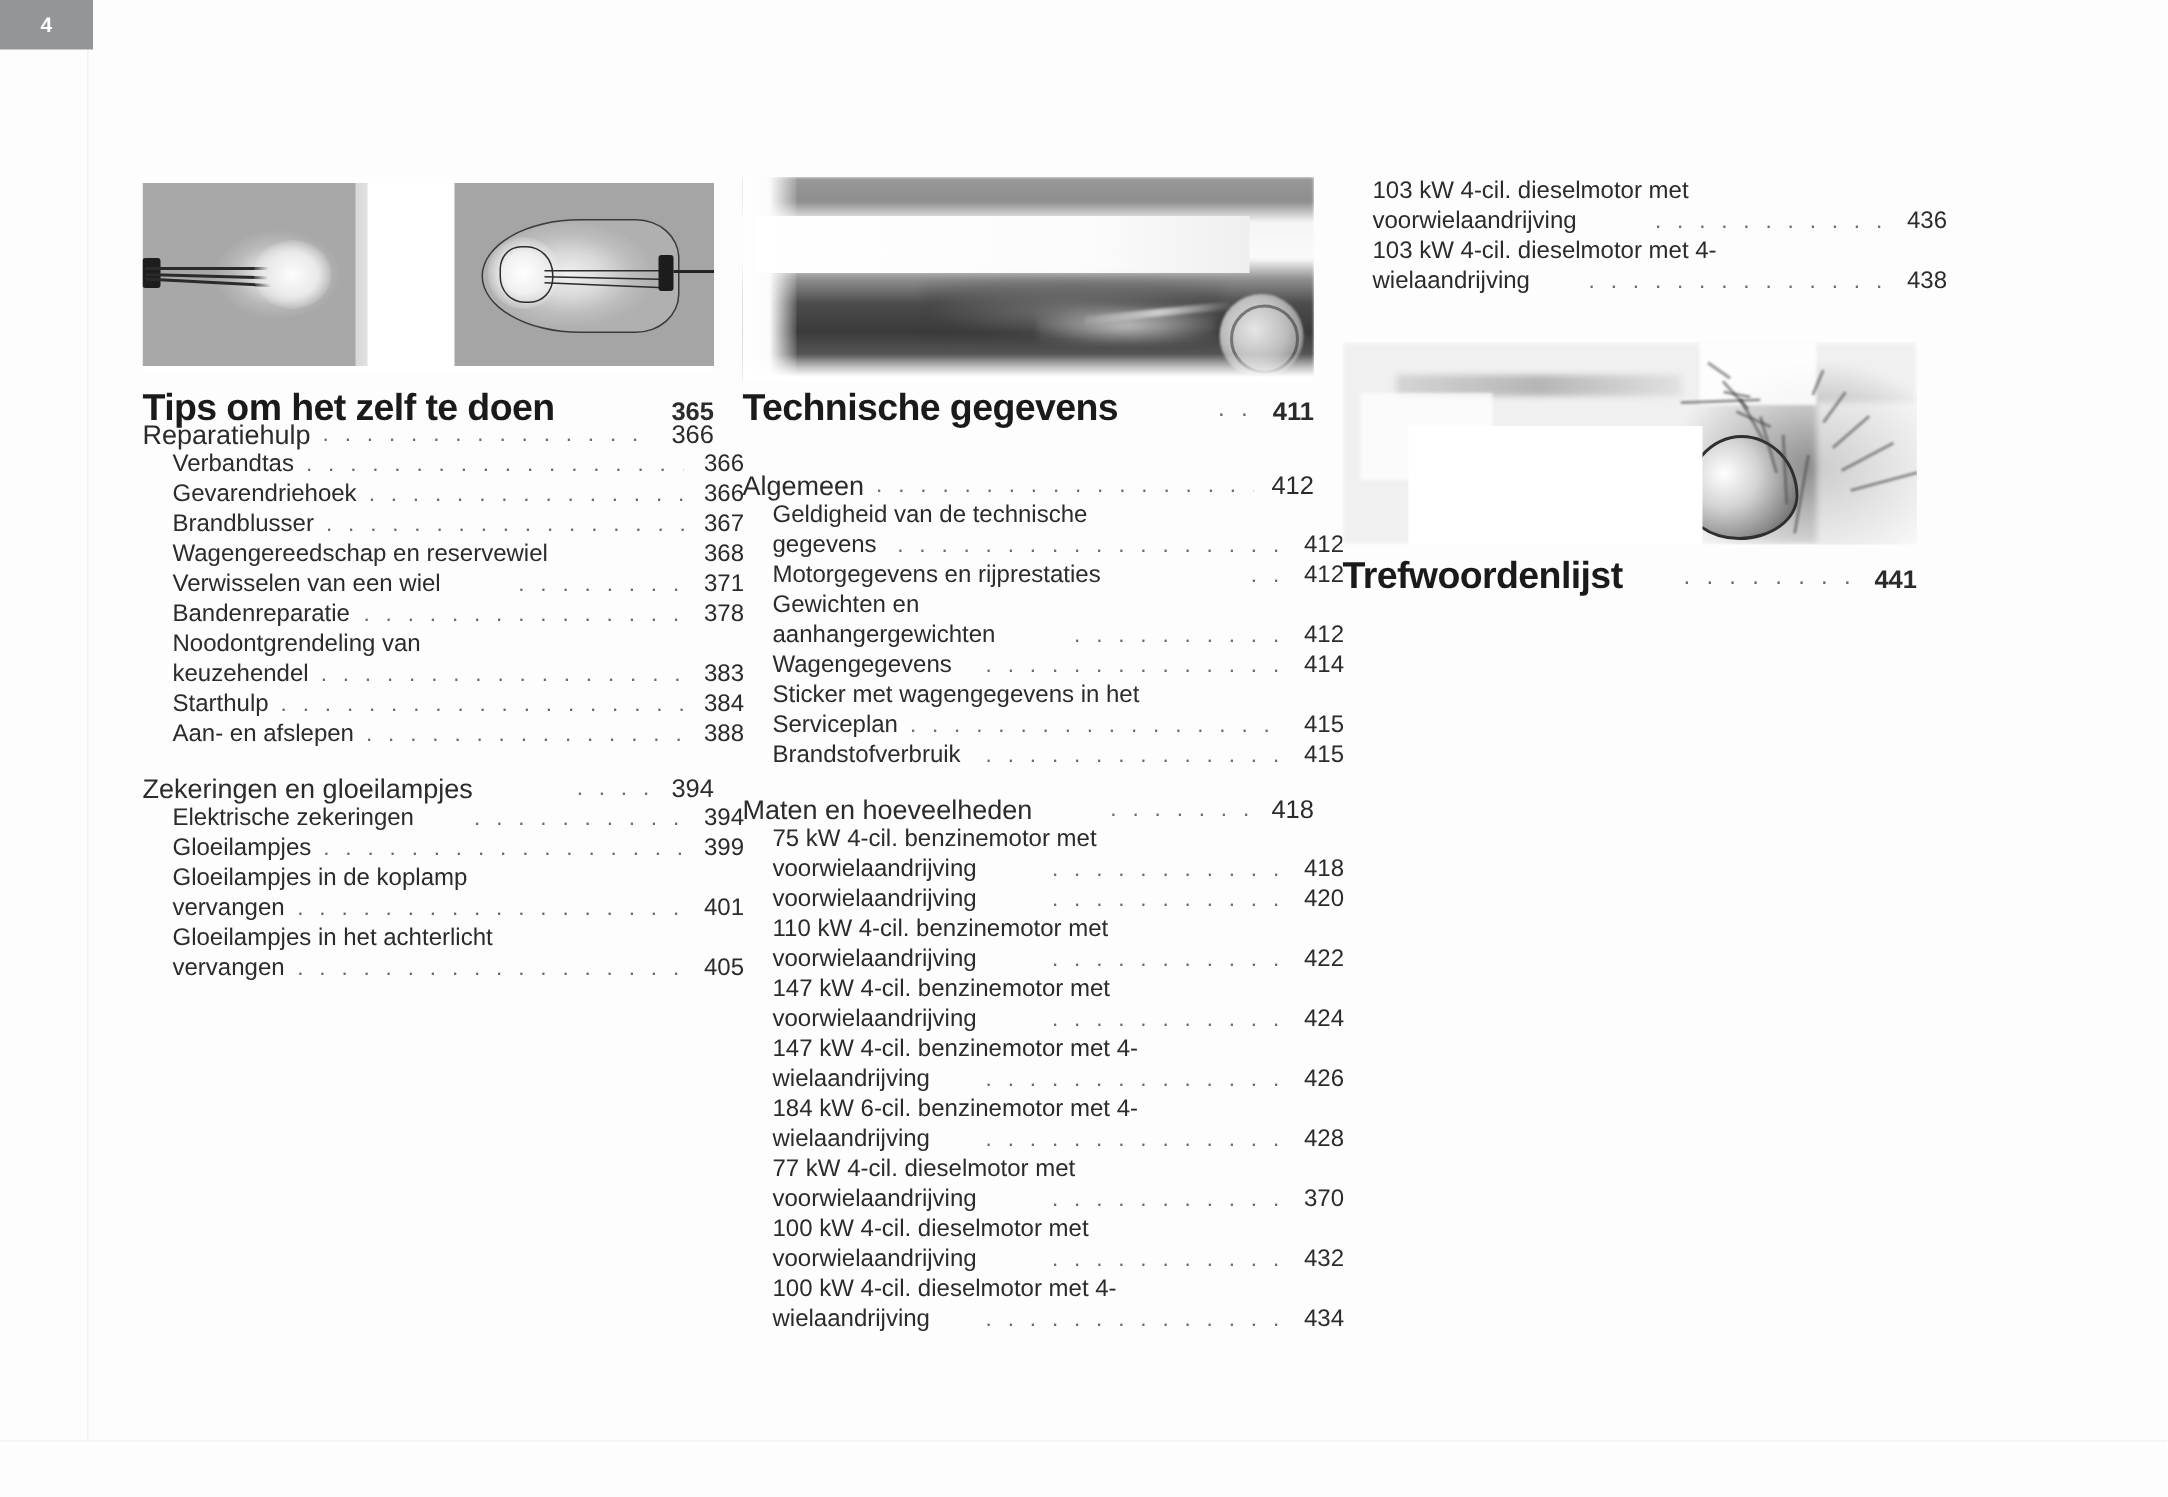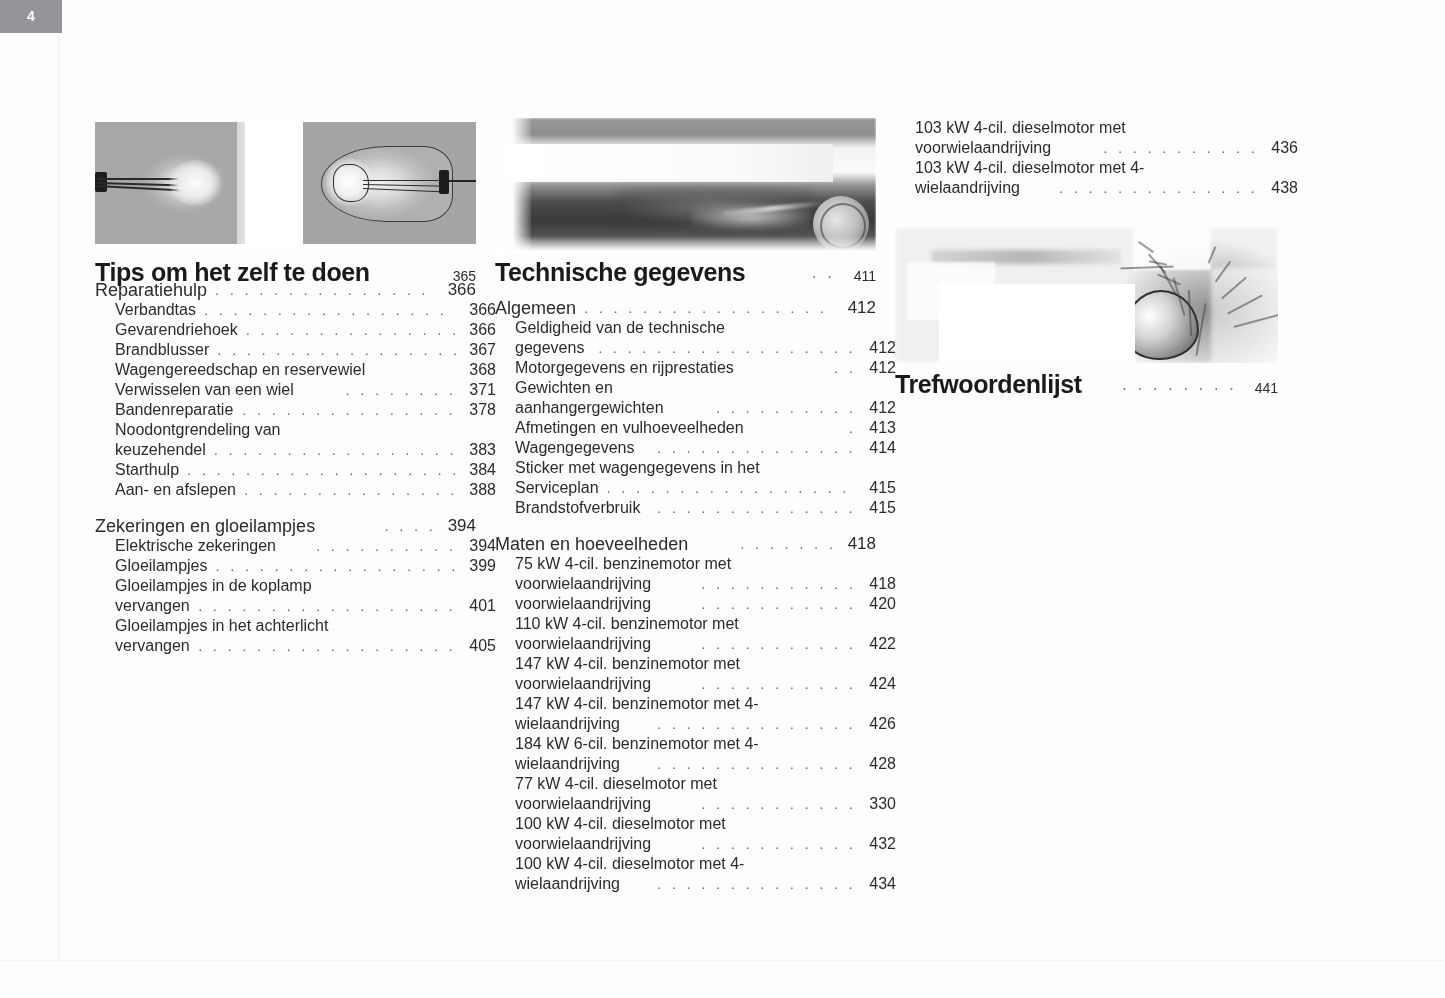--- a/index.html
+++ b/index.html
@@ -243,25 +243,26 @@
     margin: 0 7px 0 8px;
     overflow: hidden;
     white-space: nowrap;
     color: #6a6a6a;
     font-size: 16px;
     letter-spacing: 3.2px;
     text-align: right;
     transform: translateY(-3px);
   }
   .chapter-head .pg {
-    font-size: 14px;
+    font-size: 17px;
     color: #2b2b2b;
     white-space: nowrap;
     min-width: 34px;
     text-align: right;
+    font-weight: bold;
   }
 
   
   .toc {
     position: absolute;
     left: 0;
     width: 100%;
   }
   .row {
     display: flex;
@@ -448,21 +449,21 @@
   <div class="gauge-ring"></div>
   <div class="bottom-fade"></div>
 </div>
 
 <div class="column" id="col-2">
   <div class="chapter-head" id="head-2" style="top:258px">
     <span class="title">Technische gegevens</span>
     <span class="dots">. .</span>
     <span class="pg">411</span>
   </div>
-  <div class="toc" id="toc-2" style="top:298px">
+  <div class="toc" id="toc-2" style="top:314px">
       <div class="row level1">
         <span class="label">Algemeen</span>
         <span class="dots">. . . . . . . . . . . . . . . . . . . . .</span>
         <span class="pg">412</span>
       </div>
       <div class="row level2 cont">
         <span class="label">Geldigheid van de technische</span>
         <span class="dots"></span>
         <span class="pg"></span>
       </div>
@@ -478,25 +479,20 @@
       </div>
       <div class="row level2 cont">
         <span class="label">Gewichten en</span>
         <span class="dots"></span>
         <span class="pg"></span>
       </div>
       <div class="row level2">
         <span class="label">aanhangergewichten</span>
         <span class="dots">. . . . . . . . . .</span>
         <span class="pg">412</span>
-      </div>
-      <div class="row level2">
-        <span class="label">Afmetingen en vulhoeveelheden</span>
-        <span class="dots">.</span>
-        <span class="pg">413</span>
       </div>
       <div class="row level2">
         <span class="label">Wagengegevens</span>
         <span class="dots">. . . . . . . . . . . . . .</span>
         <span class="pg">414</span>
       </div>
       <div class="row level2 cont">
         <span class="label">Sticker met wagengegevens in het</span>
         <span class="dots"></span>
         <span class="pg"></span>
@@ -573,21 +569,21 @@
         <span class="pg">428</span>
       </div>
       <div class="row level2 cont">
         <span class="label">77 kW 4-cil. dieselmotor met</span>
         <span class="dots"></span>
         <span class="pg"></span>
       </div>
       <div class="row level2">
         <span class="label">voorwielaandrijving</span>
         <span class="dots">. . . . . . . . . . .</span>
-        <span class="pg">330</span>
+        <span class="pg">370</span>
       </div>
       <div class="row level2 cont">
         <span class="label">100 kW 4-cil. dieselmotor met</span>
         <span class="dots"></span>
         <span class="pg"></span>
       </div>
       <div class="row level2">
         <span class="label">voorwielaandrijving</span>
         <span class="dots">. . . . . . . . . . .</span>
         <span class="pg">432</span>

